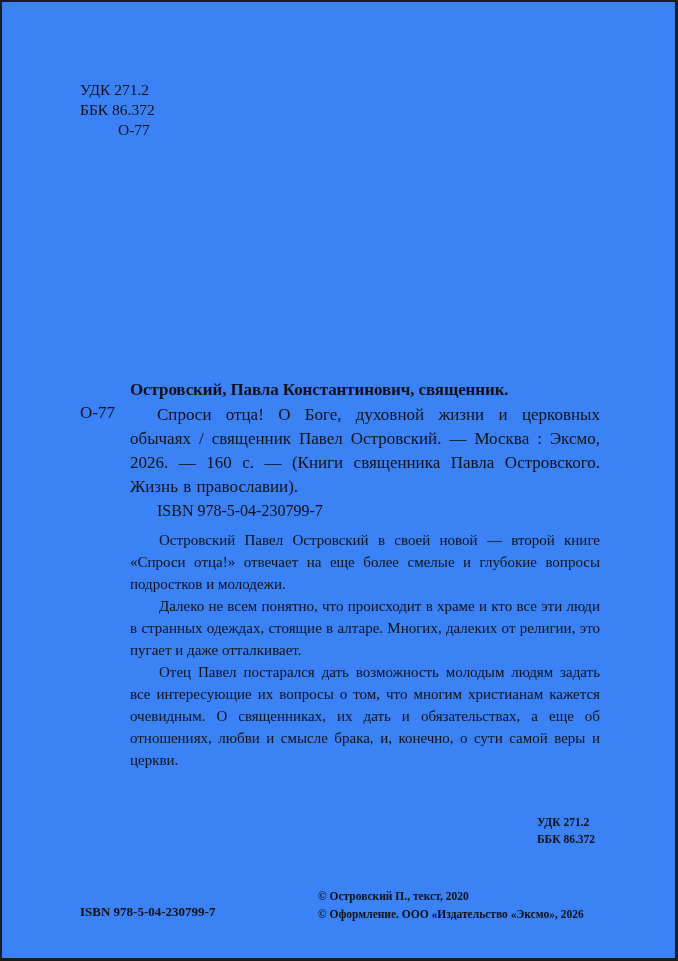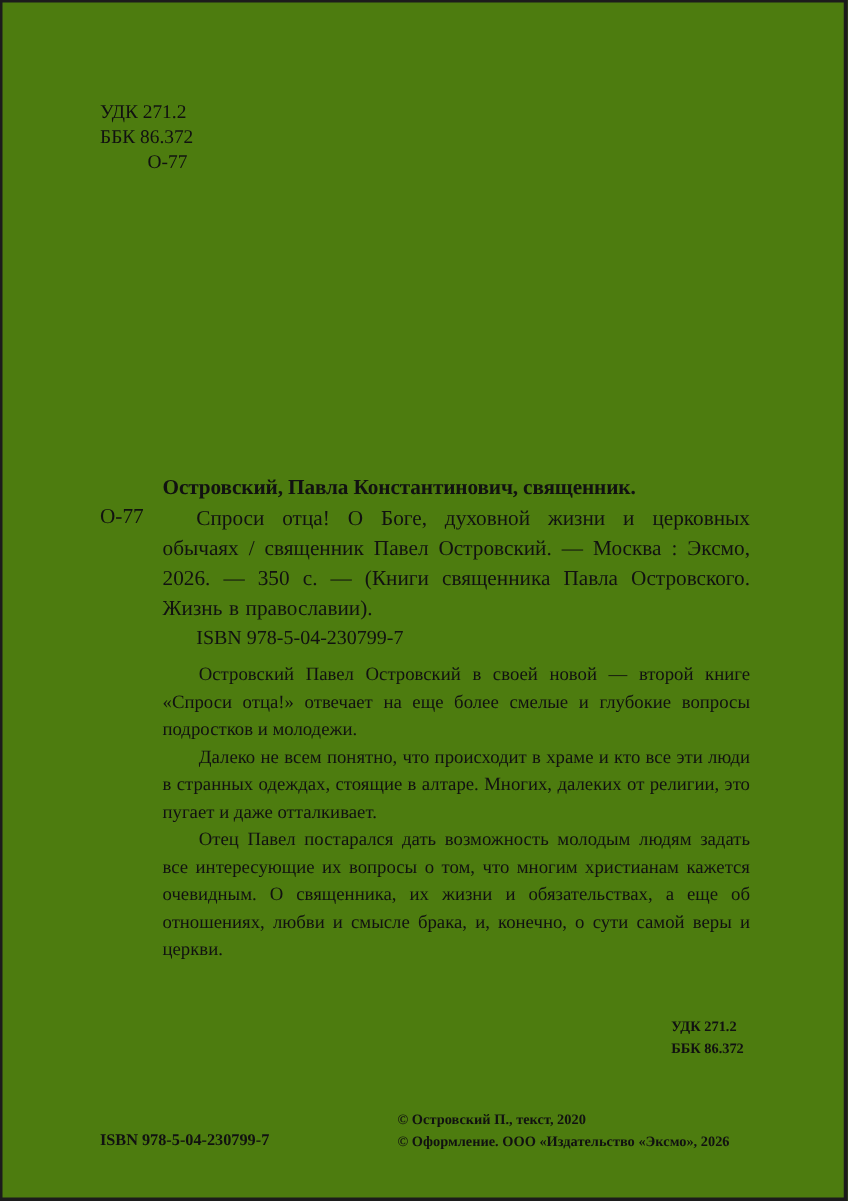--- a/index.html
+++ b/index.html
@@ -12,21 +12,21 @@
       height: 961px;
       position: relative;
       overflow: hidden;
     }
     .page {
       position: absolute;
       left: 2px;
       top: 2px;
       width: 673px;
       height: 956px;
-      background: #4d7c0f;
+      background: #3b82f6;
       color: #111111;
       font-family: "Liberation Serif", "DejaVu Serif", serif;
     }
     .abs { position: absolute; white-space: nowrap; }
 
     .top-code { font-size: 15.5px; line-height: 20px; }
 
     .bib-author {
       font-weight: bold;
       font-size: 17px;
@@ -87,28 +87,28 @@
 
   <div>
     <div class="abs top-code" style="left:78px; top:78px;">УДК 271.2</div>
     <div class="abs top-code" style="left:78px; top:98px;">ББК 86.372</div>
     <div class="abs top-code" style="left:116px; top:118px;">О-77</div>
   </div>
 
   <div>
     <div class="abs bib-author" style="left:128px; top:378px;">Островский, Павла Константинович, священник.</div>
     <div class="abs bib-code" style="left:78px; top:401px;">О-77</div>
-    <div class="bib-body">Спроси отца! О Боге, духовной жизни и церковных обычаях / священник Павел Островский. — Москва : Эксмо, 2026. — 350 с. — (Книги священника Павла Островского. Жизнь в православии).</div>
+    <div class="bib-body">Спроси отца! О Боге, духовной жизни и церковных обычаях / священник Павел Островский. — Москва : Эксмо, 2026. — 160 с. — (Книги священника Павла Островского. Жизнь в православии).</div>
     <div class="abs isbn-inline" style="left:155px; top:500px;">ISBN 978-5-04-230799-7</div>
   </div>
 
   <div class="annotation">
     <p>Островский Павел Островский в своей новой — второй книге «Спроси отца!» отвечает на еще более смелые и глубокие вопросы подростков и молодежи.</p>
     <p>Далеко не всем понятно, что происходит в храме и кто все эти люди в странных одеждах, стоящие в алтаре. Многих, далеких от религии, это пугает и даже отталкивает.</p>
-    <p>Отец Павел постарался дать возможность молодым людям задать все интересующие их вопросы о том, что многим христианам кажется очевидным. О священника, их жизни и обязательствах, а еще об отношениях, любви и смысле брака, и, конечно, о сути самой веры и церкви.</p>
+    <p>Отец Павел постарался дать возможность молодым людям задать все интересующие их вопросы о том, что многим христианам кажется очевидным. О священниках, их дать и обязательствах, а еще об отношениях, любви и смысле брака, и, конечно, о сути самой веры и церкви.</p>
   </div>
 
   <div>
     <div class="abs index-bold" style="left:535px; top:812px;">УДК 271.2</div>
     <div class="abs index-bold" style="left:535px; top:829px;">ББК 86.372</div>
   </div>
 
   <div>
     <div class="abs foot-isbn" style="left:78px; top:902px;">ISBN 978-5-04-230799-7</div>
     <div class="abs copyright" style="left:316px; top:885px;">© Островский П., текст, 2020</div>

